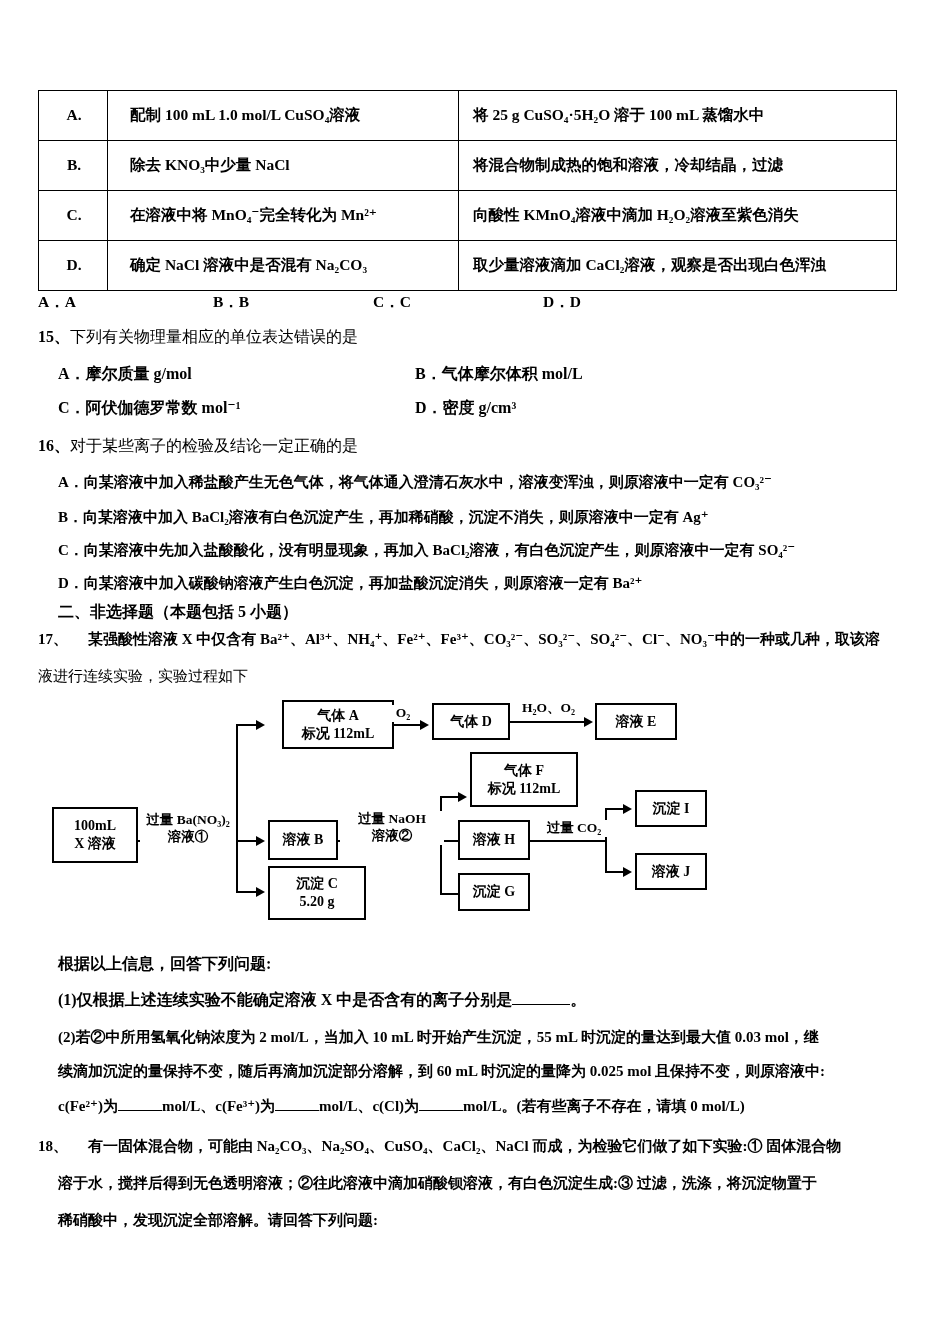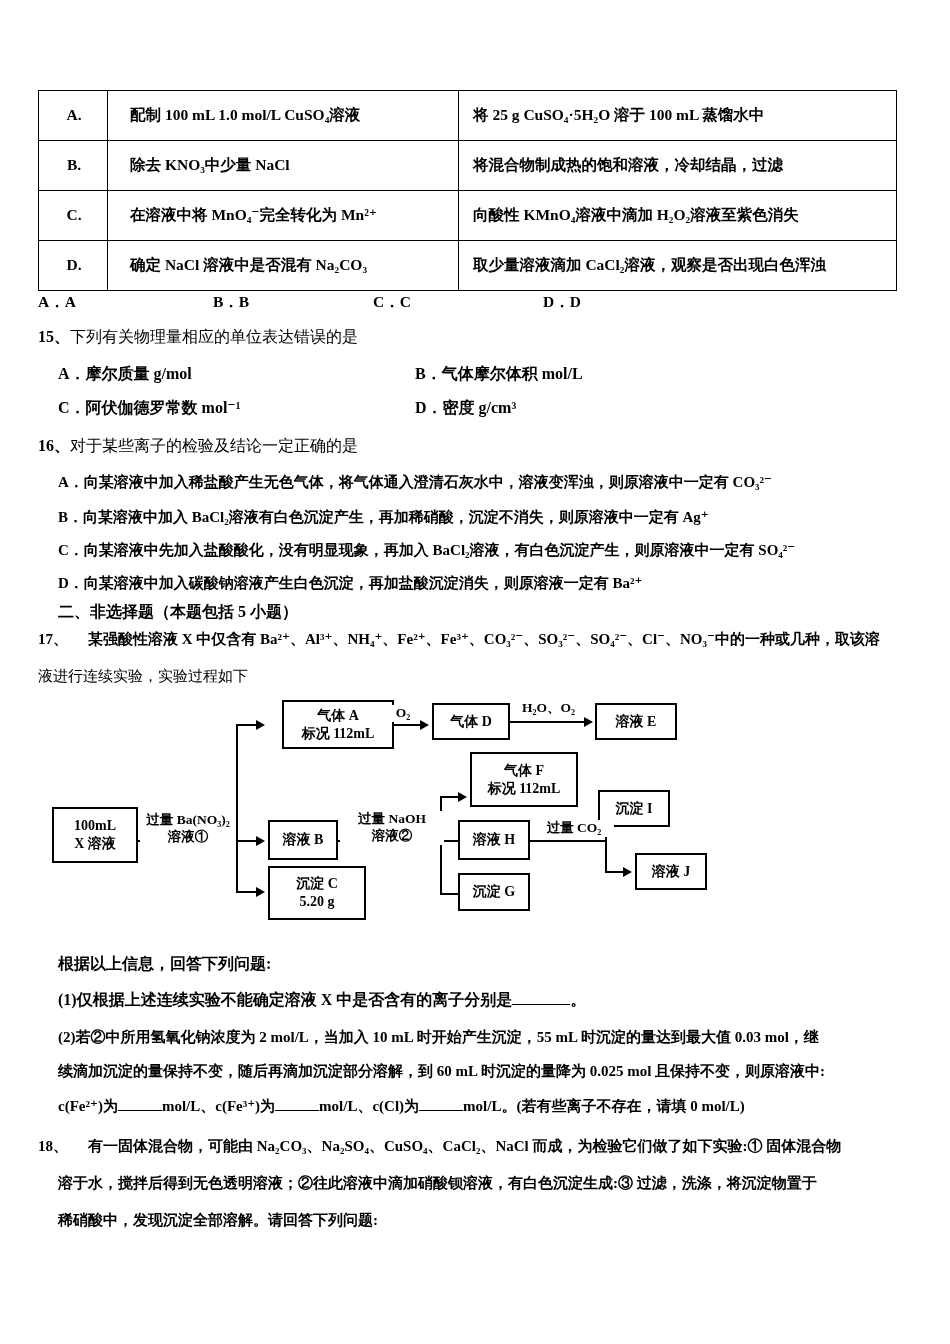--- a/index.html
+++ b/index.html
@@ -258,21 +258,21 @@
     <div class="flabel" style="left:534px; top:127px; width:80px;">过量 CO₂</div>
     <div class="fline fh" style="left:530px; top:147px; width:77px;"></div>
     <div class="fline fv" style="left:605px; top:115px; height:64px;"></div>
 
     <div class="fline fh" style="left:605px; top:115px; width:20px;"></div>
     <div class="farrow" style="left:623px; top:111px;"></div>
 
     <div class="fline fh" style="left:605px; top:178px; width:20px;"></div>
     <div class="farrow" style="left:623px; top:174px;"></div>
 
-    <div class="fbox" style="left:598px; top:97px; width:72px; height:37px;">
+    <div class="fbox" style="left:635px; top:97px; width:72px; height:37px;">
       <div>沉淀 I</div>
     </div>
 
     <div class="fbox" style="left:635px; top:160px; width:72px; height:37px;">
       <div>溶液 J</div>
     </div>
 
   </div>
 
   <div class="line bold" style="left:38px; top:952px;">根据以上信息，回答下列问题:</div>

